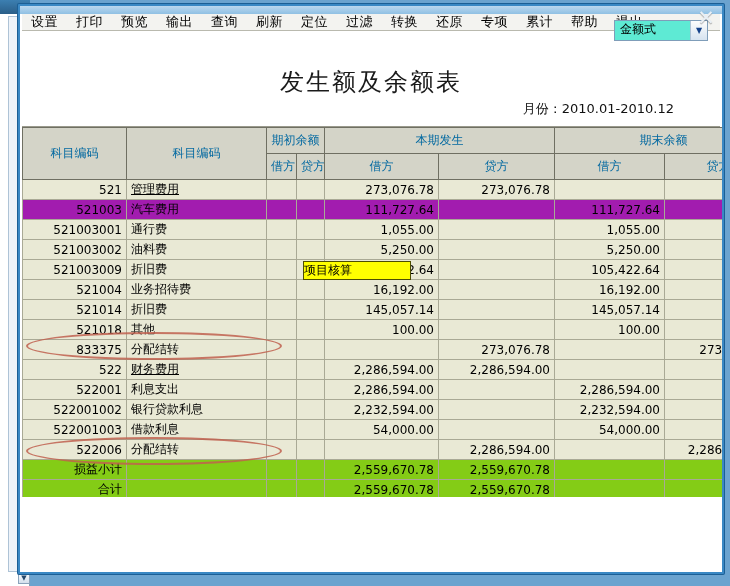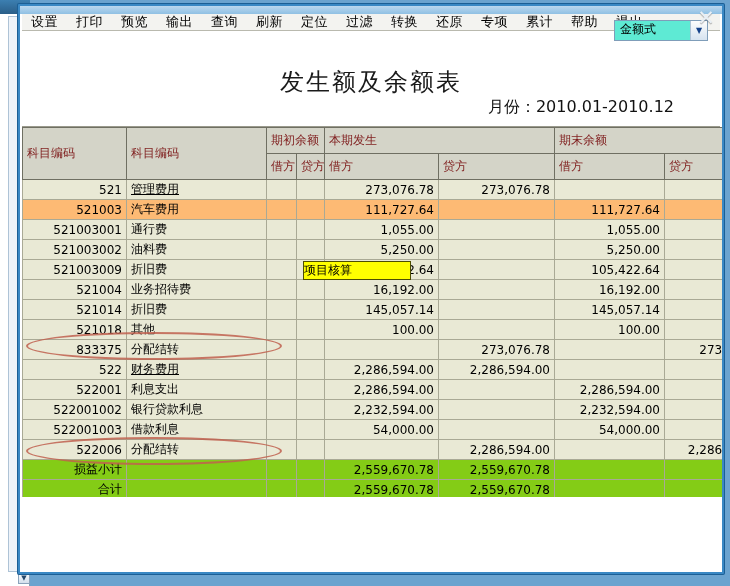--- a/index.html
+++ b/index.html
@@ -108,21 +108,21 @@
   }
   #report-title {
     text-align: center;
     font-size: 24px;
     color: #1a1a1a;
     padding-top: 18px;
     letter-spacing: 2px;
   }
   #report-period {
     position: absolute; right: 46px; bottom: 8px;
-    font-size: 16px;
+    font-size: 13px;
     color: #111;
   }
 
   
   #grid {
     position: absolute; left: 2px; top: 121px;
     width: 700px; height: 370px;
     overflow: hidden;
   }
   table.report {
@@ -133,37 +133,37 @@
   }
   table.report th, table.report td {
     border: 1px solid #a9a995;
     padding: 0 4px;
     height: 20px;
     overflow: hidden;
     white-space: nowrap;
   }
   table.report thead th {
     background: #d4d4c8;
-    color: #7f1d1d;
+    color: #0369a1;
     font-weight: normal;
-    text-align: left;
+    text-align: center;
     border: 1px solid #6f6f62;
     height: 26px;
   }
   .col-code   { width: 104px; }
   .col-name   { width: 140px; }
   .col-obd    { width: 30px; }
   .col-obc    { width: 28px; }
   .col-pd     { width: 114px; }
   .col-pc     { width: 116px; }
   .col-ebd    { width: 110px; }
   .col-ebc    { width: 108px; }
 
   tbody tr.data-row td { background: #e9e9d5; }
-  tbody tr.data-row.highlight td { background: #fdba74; }
+  tbody tr.data-row.highlight td { background: #a21caf; }
   tbody tr.total-row td { background: #84cc16; }
 
   td.code { text-align: right; padding-left: 6px; }
   td.name { text-align: left; }
   td.num  { text-align: right; padding-right: 7px; }
 
   .lvl-0 { padding-left: 4px; text-decoration: underline; }
   .lvl-1 { padding-left: 18px; }
   .lvl-2 { padding-left: 32px; }
 

